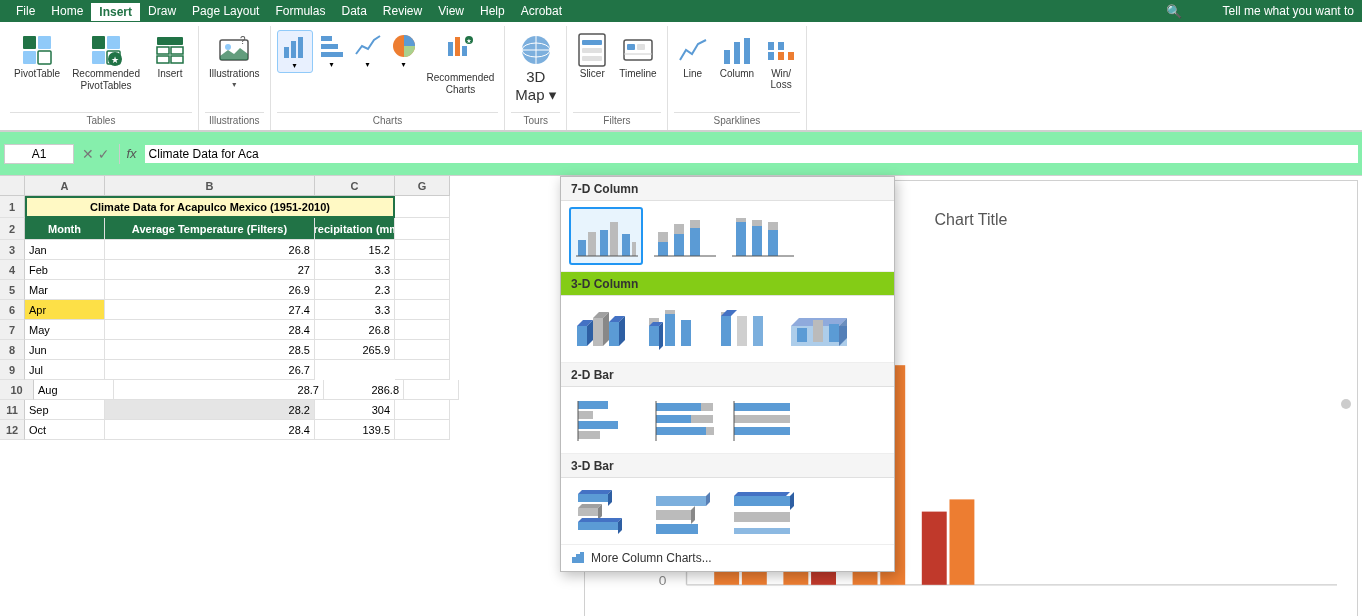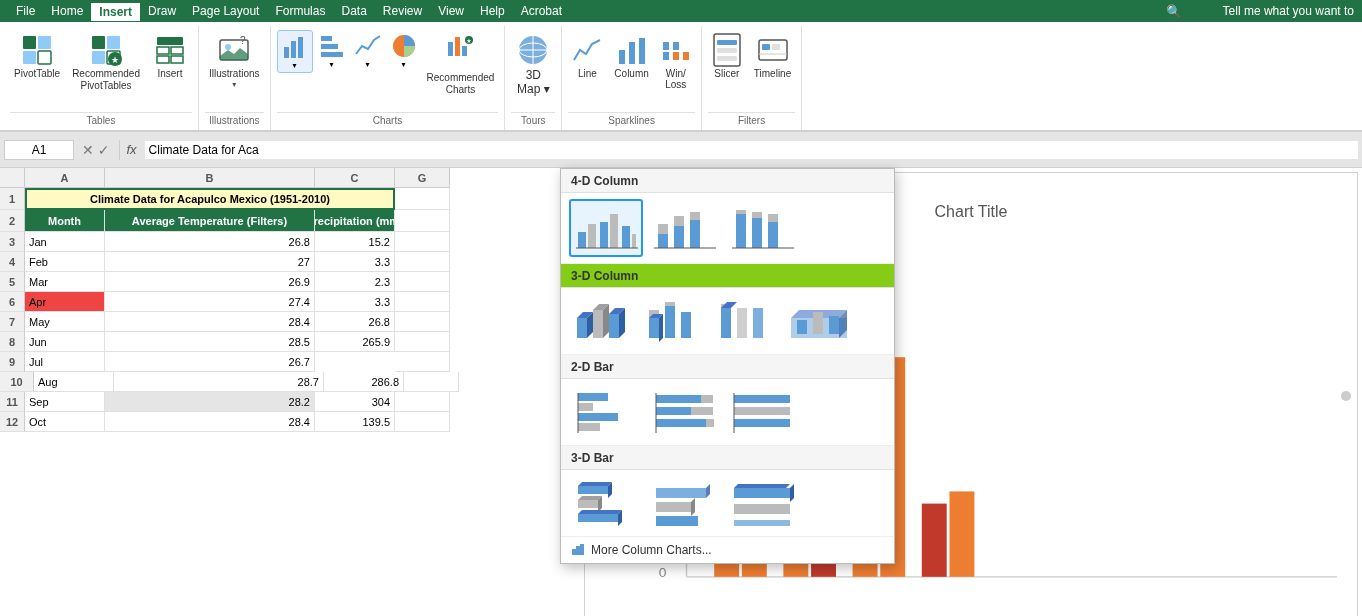--- a/index.html
+++ b/index.html
@@ -140,54 +140,24 @@
     <div style="display:flex;gap:4px;flex:1;align-items:flex-start;">
       <div style="display:flex;flex-direction:column;align-items:center;cursor:pointer;padding:2px 4px;border-radius:3px;min-width:44px;">
         <div style="width:36px;height:36px;display:flex;align-items:center;justify-content:center;">
           <svg width="34" height="34" viewBox="0 0 34 34">
             <ellipse cx="17" cy="17" rx="14" ry="14" fill="#5b9bd5" opacity="0.8"></ellipse>
             <ellipse cx="17" cy="17" rx="14" ry="7" fill="none" stroke="#fff" stroke-width="1"></ellipse>
             <line x1="3" y1="17" x2="31" y2="17" stroke="#fff" stroke-width="1"></line>
             <line x1="17" y1="3" x2="17" y2="31" stroke="#fff" stroke-width="1"></line>
           </svg>
         </div>
-        <span style="font-size:12px;text-align:center;color:#333;line-height:1.2;">3D<br>Map ▾</span>
+        <span style="font-size:15px;text-align:center;color:#333;line-height:1.2;">3D<br>Map ▾</span>
       </div>
     </div>
     <div style="font-size:10px;color:#666;text-align:center;border-top:1px solid #e0e0e0;padding-top:2px;margin-top:2px;">Tours</div>
-  </div>
-
-  <div style="display:flex;flex-direction:column;border-right:1px solid #e0e0e0;padding:4px 6px;">
-    <div style="display:flex;gap:4px;flex:1;align-items:flex-start;">
-      <div style="display:flex;flex-direction:column;align-items:center;cursor:pointer;padding:2px 4px;border-radius:3px;min-width:36px;">
-        <svg width="30" height="36" viewBox="0 0 30 36">
-          <polyline points="2,28 8,18 14,22 20,12 28,8" fill="none" stroke="#5b9bd5" stroke-width="2"></polyline>
-        </svg>
-        <span style="font-size:10px;text-align:center;color:#333;">Line</span>
-      </div>
-      <div style="display:flex;flex-direction:column;align-items:center;cursor:pointer;padding:2px 4px;border-radius:3px;min-width:36px;">
-        <svg width="30" height="36" viewBox="0 0 30 36">
-          <rect x="2" y="18" width="6" height="14" fill="#5b9bd5"></rect>
-          <rect x="12" y="10" width="6" height="22" fill="#5b9bd5"></rect>
-          <rect x="22" y="6" width="6" height="26" fill="#5b9bd5"></rect>
-        </svg>
-        <span style="font-size:10px;text-align:center;color:#333;">Column</span>
-      </div>
-      <div style="display:flex;flex-direction:column;align-items:center;cursor:pointer;padding:2px 4px;border-radius:3px;min-width:36px;">
-        <svg width="30" height="36" viewBox="0 0 30 36">
-          <rect x="2" y="10" width="6" height="8" fill="#5b9bd5"></rect>
-          <rect x="12" y="10" width="6" height="8" fill="#5b9bd5"></rect>
-          <rect x="22" y="20" width="6" height="8" fill="#ed7d31"></rect>
-          <rect x="2" y="20" width="6" height="8" fill="#5b9bd5"></rect>
-          <rect x="12" y="20" width="6" height="8" fill="#ed7d31"></rect>
-        </svg>
-        <span style="font-size:10px;text-align:center;color:#333;line-height:1.1;">Win/<br>Loss</span>
-      </div>
-    </div>
-    <div style="font-size:10px;color:#666;text-align:center;border-top:1px solid #e0e0e0;padding-top:2px;margin-top:2px;">Sparklines</div>
   </div>
 
   <div style="display:flex;flex-direction:column;border-right:1px solid #e0e0e0;padding:4px 6px;">
     <div style="display:flex;gap:4px;flex:1;align-items:flex-start;">
       <div style="display:flex;flex-direction:column;align-items:center;cursor:pointer;padding:2px 4px;border-radius:3px;min-width:36px;">
         <svg width="30" height="36" viewBox="0 0 30 36">
           <rect x="2" y="2" width="26" height="32" rx="2" fill="none" stroke="#555" stroke-width="1.5"></rect>
           <rect x="5" y="8" width="20" height="5" rx="1" fill="#5b9bd5"></rect>
           <rect x="5" y="16" width="20" height="5" rx="1" fill="#e0e0e0"></rect>
           <rect x="5" y="24" width="20" height="5" rx="1" fill="#e0e0e0"></rect>
@@ -200,23 +170,53 @@
           <rect x="5" y="12" width="8" height="6" rx="1" fill="#5b9bd5"></rect>
           <rect x="15" y="12" width="8" height="6" rx="1" fill="#e0e0e0"></rect>
           <line x1="2" y1="22" x2="30" y2="22" stroke="#ccc" stroke-width="1"></line>
         </svg>
         <span style="font-size:10px;text-align:center;color:#333;">Timeline</span>
       </div>
     </div>
     <div style="font-size:10px;color:#666;text-align:center;border-top:1px solid #e0e0e0;padding-top:2px;margin-top:2px;">Filters</div>
   </div>
 
+  <div style="display:flex;flex-direction:column;border-right:1px solid #e0e0e0;padding:4px 6px;">
+    <div style="display:flex;gap:4px;flex:1;align-items:flex-start;">
+      <div style="display:flex;flex-direction:column;align-items:center;cursor:pointer;padding:2px 4px;border-radius:3px;min-width:36px;">
+        <svg width="30" height="36" viewBox="0 0 30 36">
+          <polyline points="2,28 8,18 14,22 20,12 28,8" fill="none" stroke="#5b9bd5" stroke-width="2"></polyline>
+        </svg>
+        <span style="font-size:10px;text-align:center;color:#333;">Line</span>
+      </div>
+      <div style="display:flex;flex-direction:column;align-items:center;cursor:pointer;padding:2px 4px;border-radius:3px;min-width:36px;">
+        <svg width="30" height="36" viewBox="0 0 30 36">
+          <rect x="2" y="18" width="6" height="14" fill="#5b9bd5"></rect>
+          <rect x="12" y="10" width="6" height="22" fill="#5b9bd5"></rect>
+          <rect x="22" y="6" width="6" height="26" fill="#5b9bd5"></rect>
+        </svg>
+        <span style="font-size:10px;text-align:center;color:#333;">Column</span>
+      </div>
+      <div style="display:flex;flex-direction:column;align-items:center;cursor:pointer;padding:2px 4px;border-radius:3px;min-width:36px;">
+        <svg width="30" height="36" viewBox="0 0 30 36">
+          <rect x="2" y="10" width="6" height="8" fill="#5b9bd5"></rect>
+          <rect x="12" y="10" width="6" height="8" fill="#5b9bd5"></rect>
+          <rect x="22" y="20" width="6" height="8" fill="#ed7d31"></rect>
+          <rect x="2" y="20" width="6" height="8" fill="#5b9bd5"></rect>
+          <rect x="12" y="20" width="6" height="8" fill="#ed7d31"></rect>
+        </svg>
+        <span style="font-size:10px;text-align:center;color:#333;line-height:1.1;">Win/<br>Loss</span>
+      </div>
+    </div>
+    <div style="font-size:10px;color:#666;text-align:center;border-top:1px solid #e0e0e0;padding-top:2px;margin-top:2px;">Sparklines</div>
+  </div>
+
 </div>
 
-<div style="display:flex;align-items:center;height:36px;border-bottom:1px solid #d0d0d0;background:#e5e5e5;padding:0 4px;gap:4px;">
+<div style="display:flex;align-items:center;height:44px;border-bottom:1px solid #d0d0d0;background:#86efac;padding:0 4px;gap:4px;">
   <input value="A1" style="width: 70px; border: 1px solid rgb(204, 204, 204); padding: 2px 4px; font-size: 12px; text-align: center; outline: none;">
   <div style="display:flex;gap:4px;padding:0 4px;color:#555;font-size:14px;">
     <span style="cursor:pointer;color:#777;">✕</span>
     <span style="cursor:pointer;color:#777;">✓</span>
   </div>
   <div style="width:1px;height:20px;background:#ccc;margin:0 2px;"></div>
   <span style="color:#555;font-style:italic;font-size:13px;margin-right:4px;">fx</span>
   <input value="Climate Data for Aca" style="flex: 1 1 0%; border: none; outline: none; font-size: 12px; padding: 2px 4px;">
 </div>
 
@@ -263,21 +263,21 @@
         </div>
         <div style="display: flex; height: 20px;">
           <div style="width: 25px; height: 20px; background: rgb(240, 240, 240); border-right: 1px solid rgb(204, 204, 204); border-bottom: 1px solid rgb(224, 224, 224); display: flex; align-items: center; justify-content: center; font-size: 11px; color: rgb(85, 85, 85); font-weight: 600; flex-shrink: 0;">5</div>
           <div style="width: 80px; height: 20px; background: rgb(255, 255, 255); border-right: 1px solid rgb(224, 224, 224); border-bottom: 1px solid rgb(224, 224, 224); padding: 0px 4px; font-size: 11px; display: flex; align-items: center; overflow: hidden; white-space: nowrap;">Mar</div>
           <div style="width: 210px; height: 20px; background: rgb(255, 255, 255); border-right: 1px solid rgb(224, 224, 224); border-bottom: 1px solid rgb(224, 224, 224); padding: 0px 4px; font-size: 11px; display: flex; align-items: center; justify-content: flex-end; overflow: hidden; white-space: nowrap;">26.9</div>
           <div style="width: 80px; height: 20px; background: rgb(255, 255, 255); border-right: 1px solid rgb(224, 224, 224); border-bottom: 1px solid rgb(224, 224, 224); padding: 0px 4px; font-size: 11px; display: flex; align-items: center; justify-content: flex-end; overflow: hidden; white-space: nowrap;">2.3</div>
           <div style="width: 55px; height: 20px; background: rgb(255, 255, 255); border-right: 1px solid rgb(224, 224, 224); border-bottom: 1px solid rgb(224, 224, 224);"></div>
         </div>
         <div style="display: flex; height: 20px;">
           <div style="width: 25px; height: 20px; background: rgb(240, 240, 240); border-right: 1px solid rgb(204, 204, 204); border-bottom: 1px solid rgb(224, 224, 224); display: flex; align-items: center; justify-content: center; font-size: 11px; color: rgb(85, 85, 85); font-weight: 600; flex-shrink: 0;">6</div>
-          <div style="width: 80px; height: 20px; background: #ef4444; border-right: 1px solid rgb(224, 224, 224); border-bottom: 1px solid rgb(224, 224, 224); padding: 0px 4px; font-size: 11px; display: flex; align-items: center; overflow: hidden; white-space: nowrap;">Apr</div>
+          <div style="width: 80px; height: 20px; background: #fde047; border-right: 1px solid rgb(224, 224, 224); border-bottom: 1px solid rgb(224, 224, 224); padding: 0px 4px; font-size: 11px; display: flex; align-items: center; overflow: hidden; white-space: nowrap;">Apr</div>
           <div style="width: 210px; height: 20px; background: rgb(255, 255, 255); border-right: 1px solid rgb(224, 224, 224); border-bottom: 1px solid rgb(224, 224, 224); padding: 0px 4px; font-size: 11px; display: flex; align-items: center; justify-content: flex-end; overflow: hidden; white-space: nowrap;">27.4</div>
           <div style="width: 80px; height: 20px; background: rgb(255, 255, 255); border-right: 1px solid rgb(224, 224, 224); border-bottom: 1px solid rgb(224, 224, 224); padding: 0px 4px; font-size: 11px; display: flex; align-items: center; justify-content: flex-end; overflow: hidden; white-space: nowrap;">3.3</div>
           <div style="width: 55px; height: 20px; background: rgb(255, 255, 255); border-right: 1px solid rgb(224, 224, 224); border-bottom: 1px solid rgb(224, 224, 224);"></div>
         </div>
         <div style="display: flex; height: 20px;">
           <div style="width: 25px; height: 20px; background: rgb(240, 240, 240); border-right: 1px solid rgb(204, 204, 204); border-bottom: 1px solid rgb(224, 224, 224); display: flex; align-items: center; justify-content: center; font-size: 11px; color: rgb(85, 85, 85); font-weight: 600; flex-shrink: 0;">7</div>
           <div style="width: 80px; height: 20px; background: rgb(255, 255, 255); border-right: 1px solid rgb(224, 224, 224); border-bottom: 1px solid rgb(224, 224, 224); padding: 0px 4px; font-size: 11px; display: flex; align-items: center; overflow: hidden; white-space: nowrap;">May</div>
           <div style="width: 210px; height: 20px; background: rgb(255, 255, 255); border-right: 1px solid rgb(224, 224, 224); border-bottom: 1px solid rgb(224, 224, 224); padding: 0px 4px; font-size: 11px; display: flex; align-items: center; justify-content: flex-end; overflow: hidden; white-space: nowrap;">28.4</div>
           <div style="width: 80px; height: 20px; background: rgb(255, 255, 255); border-right: 1px solid rgb(224, 224, 224); border-bottom: 1px solid rgb(224, 224, 224); padding: 0px 4px; font-size: 11px; display: flex; align-items: center; justify-content: flex-end; overflow: hidden; white-space: nowrap;">26.8</div>
           <div style="width: 55px; height: 20px; background: rgb(255, 255, 255); border-right: 1px solid rgb(224, 224, 224); border-bottom: 1px solid rgb(224, 224, 224);"></div>
@@ -340,21 +340,21 @@
       <rect x="120" y="150" width="18" height="140" fill="#c0392b"></rect>
       <rect x="150" y="60" width="18" height="230" fill="#ed7d31"></rect>
       <rect x="170" y="110" width="18" height="180" fill="#ed7d31"></rect>
       <rect x="200" y="230" width="18" height="60" fill="#c0392b"></rect>
       <rect x="220" y="220" width="18" height="70" fill="#ed7d31"></rect>
     </svg>
   </div>
 
   <div style="position:absolute;top:0px;left:560px;width:335px;background:#fff;border:1px solid #bbb;box-shadow:2px 4px 12px rgba(0,0,0,0.25);z-index:100;">
 
-    <div style="font-size:12px;color:#333;padding:5px 10px 4px 10px;font-weight:600;background:#f5f5f5;border-bottom:1px solid #e0e0e0;">4-D Column</div>
+    <div style="font-size:12px;color:#333;padding:5px 10px 4px 10px;font-weight:600;background:#f5f5f5;border-bottom:1px solid #e0e0e0;">7-D Column</div>
     <div style="display:flex;gap:4px;padding:6px 8px;border-bottom:1px solid #eee;">
 
       <div style="width:74px;height:58px;border:2px solid #2196f3;border-radius:3px;cursor:pointer;display:flex;align-items:center;justify-content:center;background:#e8f4fd;">
         <svg width="64" height="48" viewBox="0 0 64 48">
           <rect x="4" y="28" width="8" height="16" fill="#5b9bd5"></rect>
           <rect x="14" y="20" width="8" height="24" fill="#bbb"></rect>
           <rect x="26" y="18" width="8" height="26" fill="#5b9bd5"></rect>
           <rect x="36" y="10" width="8" height="34" fill="#bbb"></rect>
           <rect x="48" y="22" width="8" height="22" fill="#5b9bd5"></rect>
           <rect x="58" y="30" width="4" height="14" fill="#bbb"></rect>

